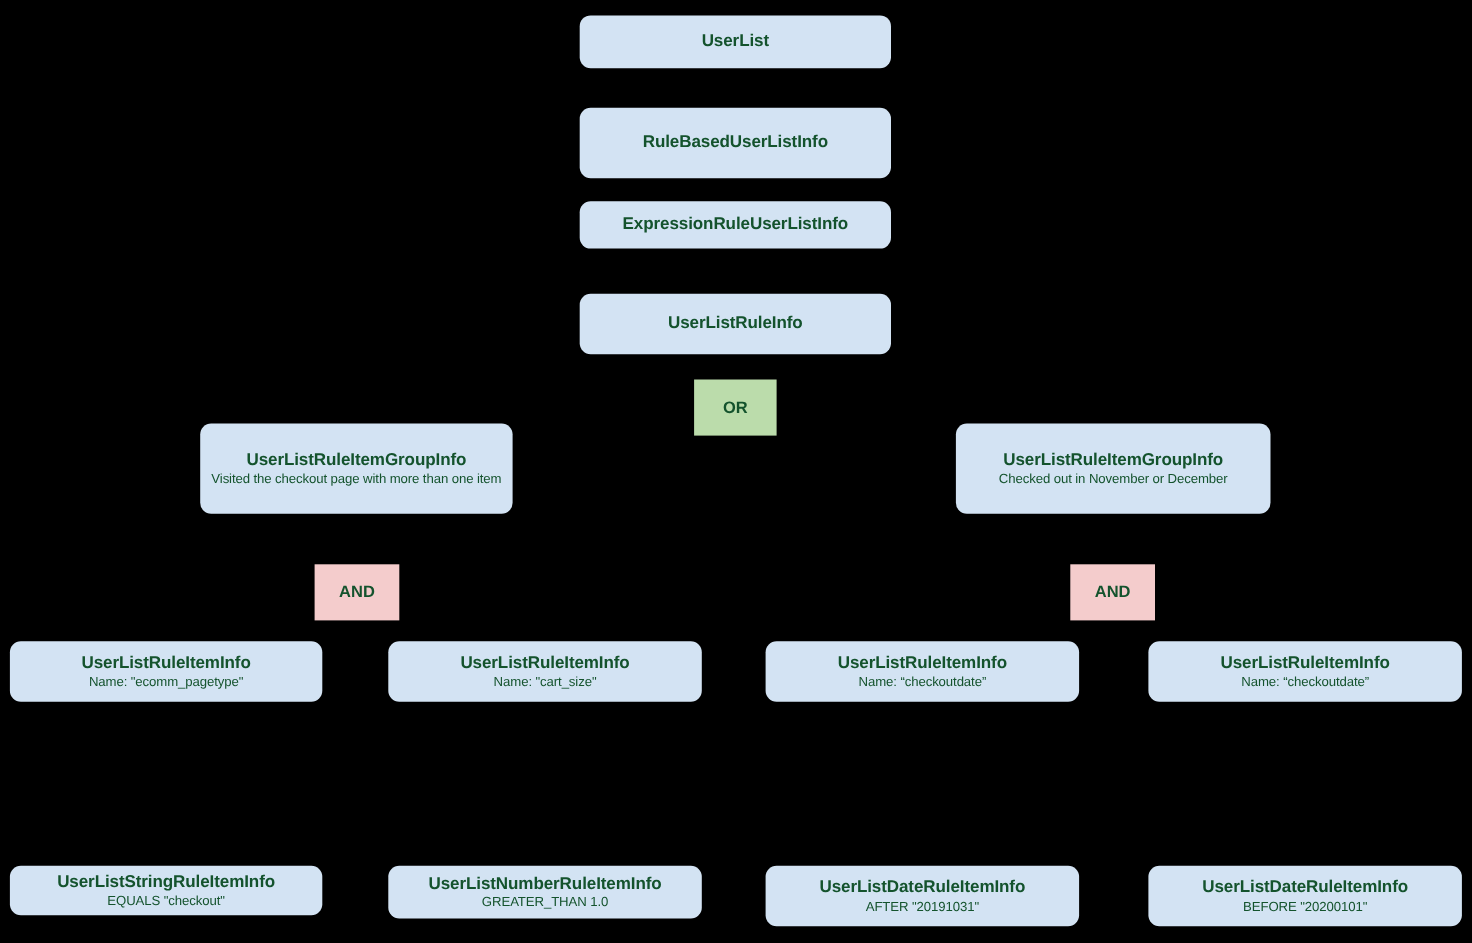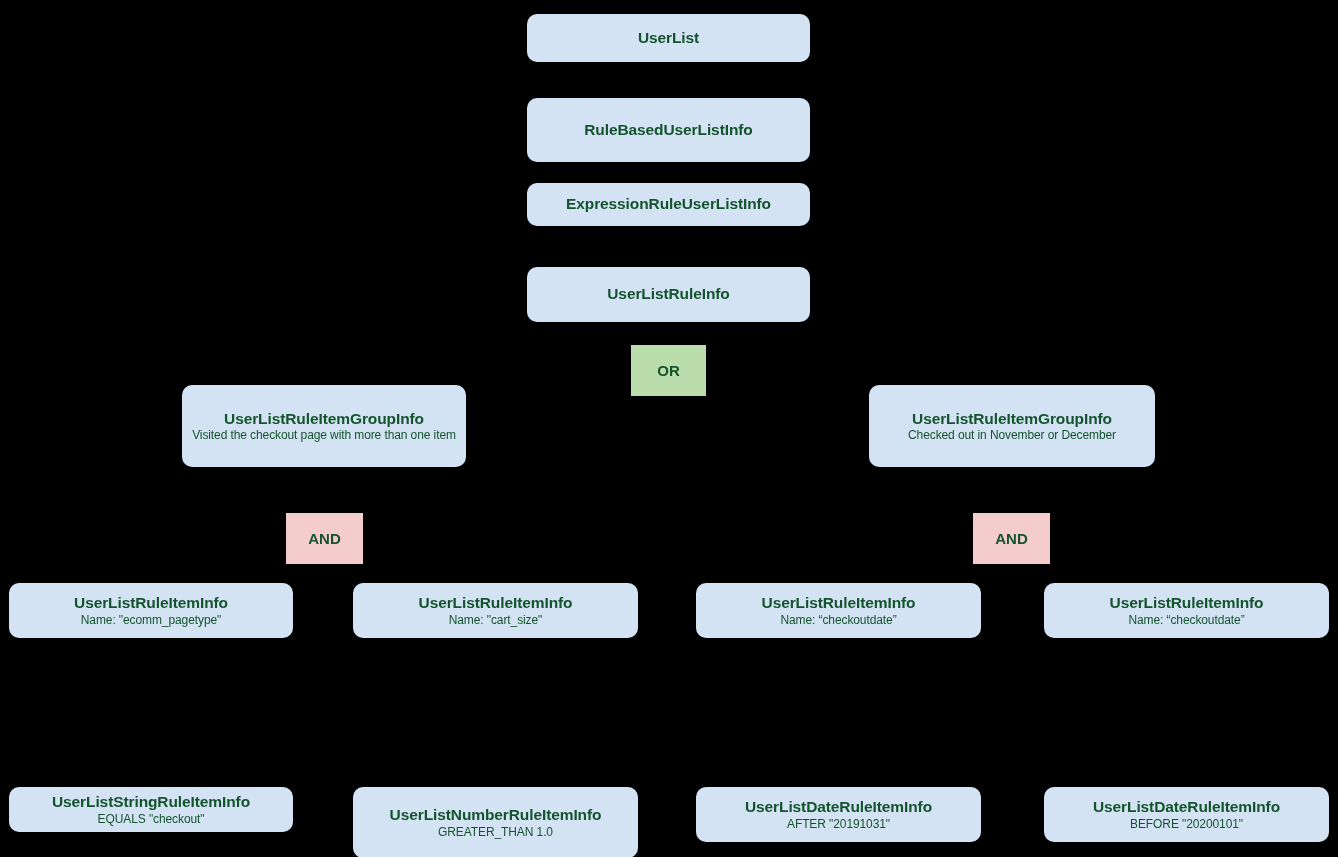--- a/index.html
+++ b/index.html
@@ -163,21 +163,21 @@
   <div class="node klass" style="left:1044px; top:583px; width:285px; height:55px;">
     <div class="n-title">UserListRuleItemInfo</div>
     <div class="n-sub nowrap">Name: “checkoutdate”</div>
   </div>
 
   <div class="node klass" style="left:9px; top:787px; width:284px; height:45px;">
     <div class="n-title">UserListStringRuleItemInfo</div>
     <div class="n-sub nowrap">EQUALS "checkout"</div>
   </div>
 
-  <div class="node klass" style="left:353px; top:787px; width:285px; height:71px;">
+  <div class="node klass" style="left:353px; top:787px; width:285px; height:48px;">
     <div class="n-title">UserListNumberRuleItemInfo</div>
     <div class="n-sub nowrap">GREATER_THAN 1.0</div>
   </div>
 
   <div class="node klass" style="left:696px; top:787px; width:285px; height:55px;">
     <div class="n-title">UserListDateRuleItemInfo</div>
     <div class="n-sub nowrap">AFTER "20191031"</div>
   </div>
 
   <div class="node klass" style="left:1044px; top:787px; width:285px; height:55px;">

